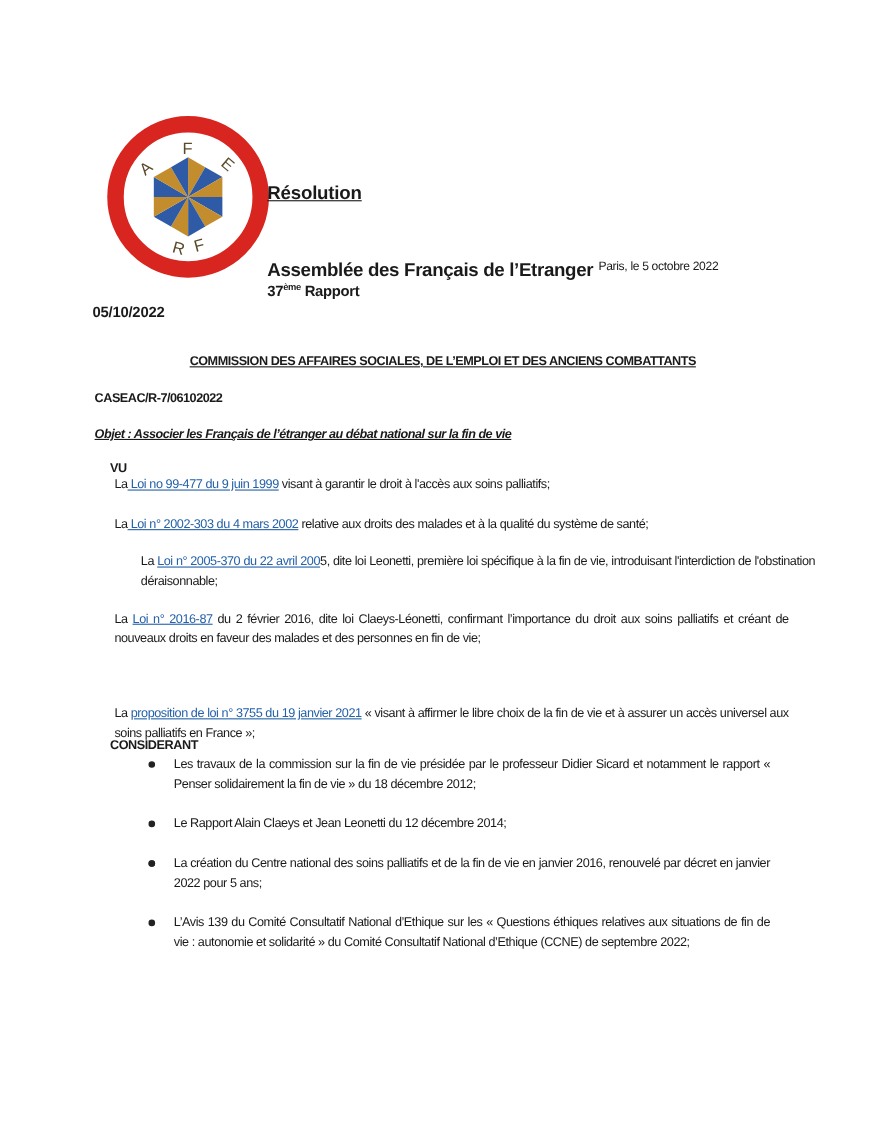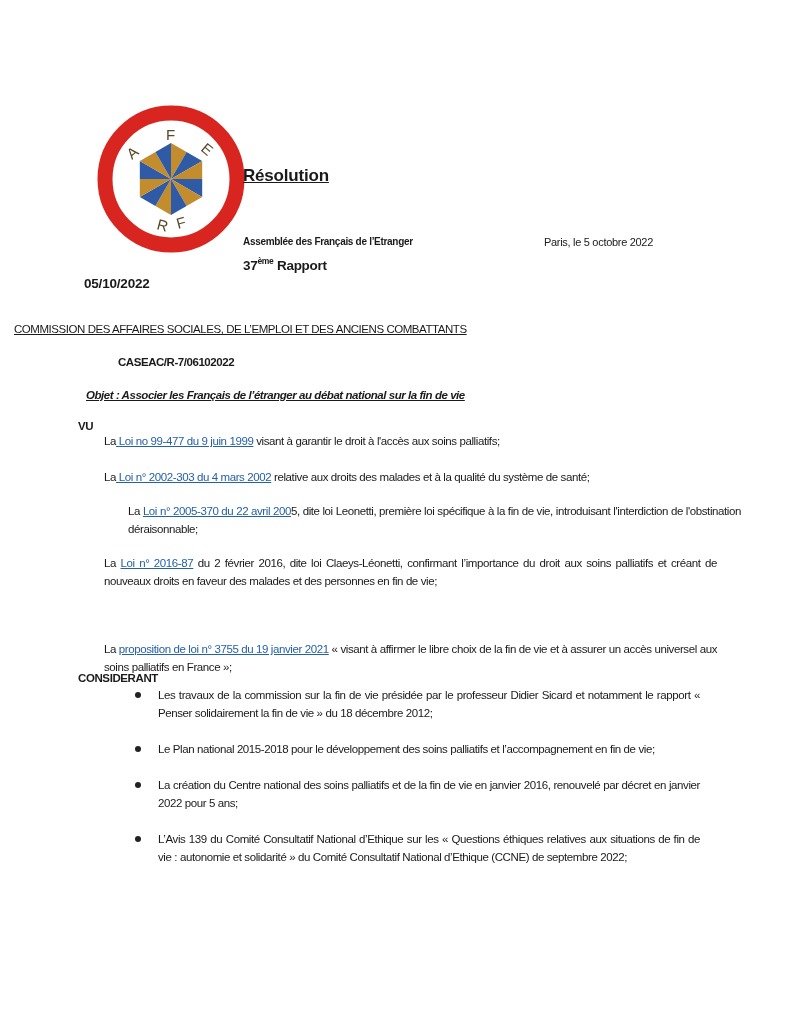--- a/index.html
+++ b/index.html
@@ -6,36 +6,36 @@
   body {
     width: 791px; height: 1024px; position: relative; overflow: hidden;
     font-family: "Liberation Sans", sans-serif; color: #1a1a1a;
   }
   .abs { position: absolute; }
   .logo { left: 96px; top: 104px; width: 150px; height: 150px; }
   .title {
     left: 243px; top: 166px; font-size: 17px; font-weight: bold;
     text-decoration: underline; letter-spacing: -0.2px;
   }
-  .assembly { left: 243px; top: 236px; font-size: 10px; font-weight: bold; letter-spacing: -0.3px; }
+  .assembly { left: 243px; top: 236px; font-size: 17px; font-weight: bold; letter-spacing: -0.3px; }
   .session { left: 243px; top: 256px; font-size: 13.5px; font-weight: bold; letter-spacing: -0.3px; }
   .session sup { font-size: 8.5px; }
   .place-date { left: 544px; top: 236px; font-size: 11px; letter-spacing: -0.3px; }
   .date { left: 84px; top: 276px; font-size: 13.5px; font-weight: bold; letter-spacing: -0.2px; }
   .commission {
-    left: 0; width: 791px; text-align: left; top: 323px;
-    font-size: 11.5px; font-weight: normal; text-decoration: underline; letter-spacing: -0.45px;
+    left: 0; width: 791px; text-align: center; top: 323px;
+    font-size: 11.5px; font-weight: bold; text-decoration: underline; letter-spacing: -0.45px;
     padding-left: 14px; box-sizing: border-box;
   }
-  .ref { left: 86px; top: 356px; font-size: 11.5px; font-weight: bold; letter-spacing: -0.45px; margin-left: 32px; }
+  .ref { left: 86px; top: 356px; font-size: 11.5px; font-weight: bold; letter-spacing: -0.45px; }
   .objet {
     left: 86px; top: 389px; font-size: 11.5px; font-weight: bold; font-style: italic;
     text-decoration: underline; letter-spacing: -0.45px;
   }
-  .section-head { left: 78px; font-size: 11.5px; font-weight: bold; letter-spacing: -0.4px; }
+  .section-head { left: 100px; font-size: 11.5px; font-weight: bold; letter-spacing: -0.4px; }
   .para {
     left: 86px; width: 613px; font-size: 11.5px; line-height: 18px;
     letter-spacing: -0.4px; text-align: justify; padding-left: 18px;
   }
   .para a { color: #2461a8; text-decoration: underline; }
   ul.bullets {
     position: absolute; left: 130px; top: 686px; width: 570px; margin: 0; padding: 0; list-style: none;
   }
   ul.bullets li {
     position: relative; padding-left: 28px; font-size: 11.5px; line-height: 18px;
@@ -98,16 +98,17 @@
   <span>La </span><a style="color: rgb(36, 97, 168);">Loi n° 2016-87</a><span> du 2 février 2016, dite loi Claeys-Léonetti, confirmant l’importance du droit aux soins palliatifs et créant de nouveaux droits en faveur des malades et des personnes en fin de vie;</span>
 </div>
 <div class="abs para" style="top:604px;margin-top:36px;">
   <span>La </span><a style="color: rgb(36, 97, 168);">proposition de loi n° 3755 du 19 janvier 2021</a><span> « visant à affirmer le libre choix de la fin de vie et à assurer un accès universel aux soins palliatifs en France »;</span>
 </div>
 
 <div class="abs section-head" style="top:672px;">CONSIDERANT</div>
 
 <ul class="bullets">
   <li><span class="dot"></span><span>Les travaux de la commission sur la fin de vie présidée par le professeur Didier Sicard et notamment le rapport « Penser solidairement la fin de vie » du 18 décembre 2012;</span></li>
-  <li><span class="dot"></span><span>Le Plan national 2015-2018 pour le développement des soins palliatifs et l’accompagnement en fin de vie;</span></li>
+  <li><span class="dot"></span><span>Le Rapport Alain Claeys et Jean Leonetti du 12 décembre 2014;</span></li>
+  <li><span class="dot"></span></li>
   <li><span class="dot"></span><span>La création du Centre national des soins palliatifs et de la fin de vie en janvier 2016, renouvelé par décret en janvier 2022 pour 5 ans;</span></li>
   <li><span class="dot"></span><span>L’Avis 139 du Comité Consultatif National d’Ethique sur les  « Questions éthiques relatives aux situations de fin de vie : autonomie et solidarité » du Comité Consultatif National d’Ethique (CCNE) de septembre 2022;</span></li>
 </ul>
 
 </body></html>

